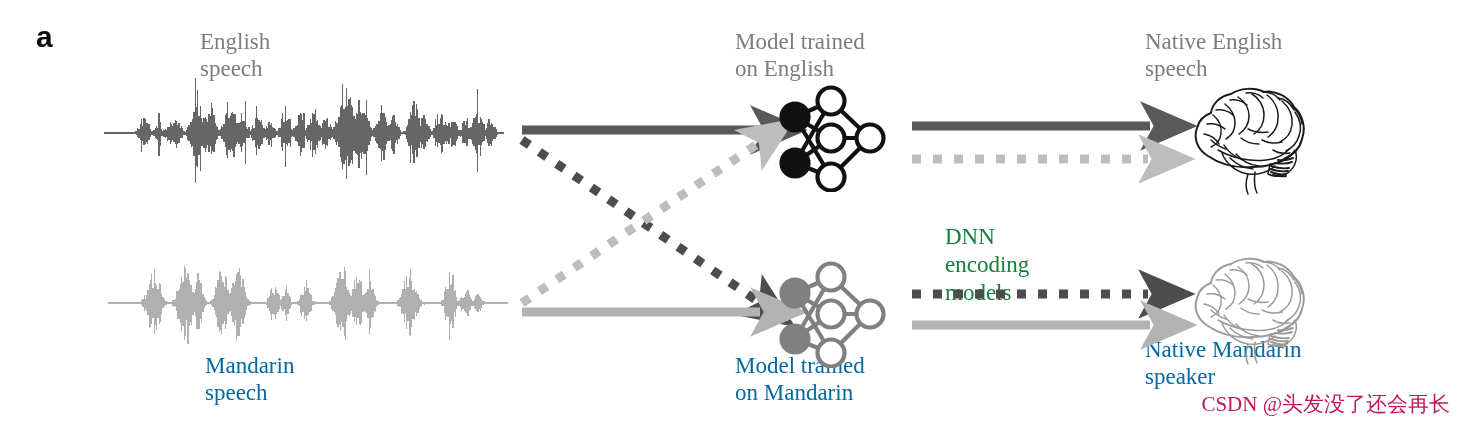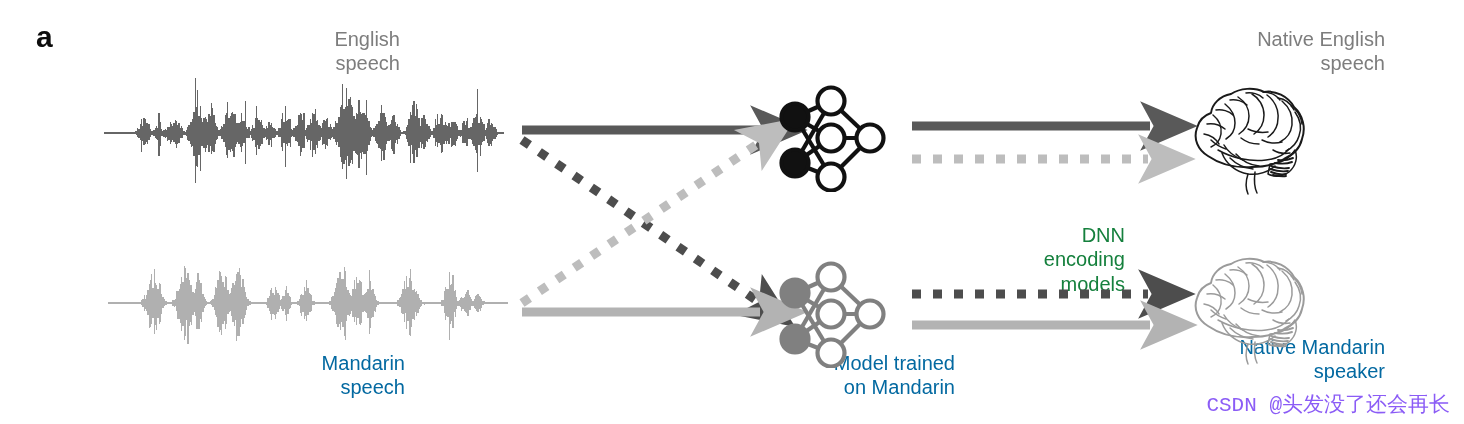--- a/index.html
+++ b/index.html
@@ -12,21 +12,21 @@
   .abs{position:absolute;}
 
   
   #panel-letter{
     left:36px;top:22px;font-size:30px;font-weight:bold;color:#0d0d0d;
     line-height:1;letter-spacing:-0.5px;
   }
 
   
   .lbl{
-    text-align:right;line-height:1.18;font-size:20px;white-space:pre-line;
+    text-align:left;line-height:1.18;font-size:23px;white-space:pre-line;font-family:Liberation Serif, serif;
   }
   .lbl-dark{color:#7d7d7d;}
   .lbl-light{color:#0369a1;}
   .lbl-black{color:#15803d;margin-top:36px;}
 
   #label-english-speech{left:200px;top:28px;width:200px;}
   #label-mandarin-speech{left:205px;top:352px;width:200px;}
   #label-model-english{left:735px;top:28px;width:220px;}
   #label-model-mandarin{left:735px;top:352px;width:220px;}
   #label-native-english{left:1145px;top:28px;width:240px;}
@@ -44,22 +44,22 @@
   
   #nn-english{left:778px;top:84px;width:112px;height:108px;}
   #nn-mandarin{left:778px;top:260px;width:112px;height:108px;}
 
   
   #brain-english{left:1178px;top:82px;width:140px;height:118px;}
   #brain-mandarin{left:1178px;top:252px;width:140px;height:118px;}
 
   
   #watermark{
-    right:14px;bottom:6px;font-size:21px;color:#8b5cf6;
-    font-family:Liberation Mono, monospace;white-space:nowrap;margin-left:8px;
+    right:14px;bottom:6px;font-size:21px;color:#be185d;
+    font-family:Liberation Serif, serif;white-space:nowrap;margin-left:8px;
   }
 </style>
 </head>
 <body>
 
 <div id="figure">
 
   <div class="abs" id="panel-letter">a</div>
 
   <div class="abs wave-wrap" id="wave-english">
@@ -75,20 +75,22 @@
       <g id="wf-mn" stroke="#b0b0b0" stroke-width="1.15" shape-rendering="crispEdges">
           <path d="M0,50 L400,50 M32.50,48.59 L32.50,51.47 M33.75,47.28 L33.75,52.26 M35.00,46.16 L35.00,54.29 M36.25,42.45 L36.25,58.34 M37.50,45.75 L37.50,55.94 M38.75,41.98 L38.75,58.07 M40.00,36.54 L40.00,61.55 M41.25,31.12 L41.25,75.41 M42.50,27.17 L42.50,74.12 M43.75,21.41 L43.75,70.78 M45.00,34.70 L45.00,64.70 M46.25,16.25 L46.25,80.69 M47.50,29.64 L47.50,72.41 M48.75,31.84 L48.75,76.54 M50.00,35.64 L50.00,64.59 M51.25,30.18 L51.25,70.72 M52.50,31.49 L52.50,69.39 M53.75,40.53 L53.75,61.08 M55.00,43.64 L55.00,55.47 M56.25,46.27 L56.25,53.12 M57.50,48.27 L57.50,51.86 M58.75,48.30 L58.75,51.77 M60.00,48.77 L60.00,50.85 M62.50,48.88 L62.50,51.29 M63.75,48.77 L63.75,51.15 M65.00,47.07 L65.00,52.93 M66.25,46.83 L66.25,53.71 M67.50,46.29 L67.50,53.48 M68.75,38.04 L68.75,58.38 M70.00,38.42 L70.00,65.84 M71.25,36.15 L71.25,65.53 M72.50,31.12 L72.50,69.95 M73.75,24.10 L73.75,77.89 M75.00,29.00 L75.00,72.54 M76.25,12.58 L76.25,86.81 M77.50,14.60 L77.50,82.96 M78.75,25.26 L78.75,66.80 M80.00,19.96 L80.00,91.40 M81.25,26.93 L81.25,72.77 M82.50,31.64 L82.50,69.07 M83.75,32.06 L83.75,71.91 M85.00,39.21 L85.00,61.78 M86.25,39.94 L86.25,59.45 M87.50,36.28 L87.50,62.69 M88.75,29.35 L88.75,75.95 M90.00,20.06 L90.00,76.14 M91.25,26.57 L91.25,76.12 M92.50,29.83 L92.50,66.08 M93.75,29.88 L93.75,69.04 M95.00,40.74 L95.00,59.38 M96.25,44.13 L96.25,55.10 M97.50,46.26 L97.50,53.17 M98.75,48.29 L98.75,52.36 M100.00,49.29 L100.00,50.93 M101.25,49.36 L101.25,50.84 M102.50,48.39 L102.50,51.40 M103.75,47.40 L103.75,52.33 M105.00,46.23 L105.00,53.99 M106.25,41.60 L106.25,57.15 M107.50,33.80 L107.50,62.40 M108.75,35.39 L108.75,64.28 M110.00,26.91 L110.00,73.95 M111.25,17.69 L111.25,78.55 M112.50,19.26 L112.50,77.11 M113.75,22.80 L113.75,81.93 M115.00,29.32 L115.00,71.03 M116.25,33.55 L116.25,67.79 M117.50,22.75 L117.50,75.89 M118.75,24.33 L118.75,70.81 M120.00,37.47 L120.00,60.82 M121.25,41.06 L121.25,59.12 M122.50,39.54 L122.50,57.54 M123.75,35.00 L123.75,63.25 M125.00,30.40 L125.00,69.06 M126.25,32.36 L126.25,72.87 M127.50,27.63 L127.50,66.60 M128.75,21.07 L128.75,88.13 M130.00,19.15 L130.00,82.88 M131.25,15.41 L131.25,83.12 M132.50,21.74 L132.50,74.38 M133.75,34.08 L133.75,66.21 M135.00,25.74 L135.00,70.95 M136.25,33.76 L136.25,64.65 M137.50,38.62 L137.50,61.91 M138.75,44.44 L138.75,56.87 M140.00,46.24 L140.00,53.35 M141.25,48.10 L141.25,51.53 M142.50,48.39 L142.50,51.59 M157.50,48.56 L157.50,51.13 M158.75,48.55 L158.75,51.63 M160.00,44.93 L160.00,55.49 M161.25,43.22 L161.25,57.51 M162.50,37.41 L162.50,61.11 M163.75,34.82 L163.75,66.54 M165.00,40.07 L165.00,61.48 M166.25,41.65 L166.25,61.84 M167.50,34.42 L167.50,66.48 M168.75,36.85 L168.75,61.24 M170.00,40.44 L170.00,59.42 M171.25,42.17 L171.25,55.52 M172.50,46.91 L172.50,52.93 M173.75,45.68 L173.75,56.39 M175.00,42.87 L175.00,57.61 M176.25,42.54 L176.25,56.12 M177.50,36.55 L177.50,62.32 M178.75,33.47 L178.75,67.82 M180.00,39.66 L180.00,60.59 M181.25,43.26 L181.25,55.97 M182.50,44.48 L182.50,54.88 M183.75,48.52 L183.75,51.59 M185.00,48.99 L185.00,51.02 M188.75,49.28 L188.75,50.84 M190.00,47.88 L190.00,51.86 M191.25,46.07 L191.25,53.20 M192.50,42.47 L192.50,59.71 M193.75,40.59 L193.75,63.09 M195.00,41.73 L195.00,58.61 M196.25,34.02 L196.25,65.88 M197.50,38.17 L197.50,62.56 M198.75,27.47 L198.75,68.49 M200.00,34.57 L200.00,62.08 M201.25,39.95 L201.25,59.28 M202.50,41.10 L202.50,59.02 M203.75,41.78 L203.75,58.34 M205.00,47.95 L205.00,52.35 M206.25,47.86 L206.25,51.90 M220.00,48.90 L220.00,50.84 M221.25,48.49 L221.25,51.54 M222.50,47.96 L222.50,52.41 M223.75,44.17 L223.75,55.83 M225.00,42.63 L225.00,57.70 M226.25,38.73 L226.25,59.37 M227.50,34.58 L227.50,62.24 M228.75,29.93 L228.75,71.12 M230.00,24.89 L230.00,73.63 M231.25,19.36 L231.25,71.39 M232.50,18.85 L232.50,77.19 M233.75,25.86 L233.75,68.71 M235.00,26.25 L235.00,73.89 M236.25,13.67 L236.25,83.41 M237.50,17.77 L237.50,86.50 M238.75,33.92 L238.75,68.11 M240.00,37.39 L240.00,62.45 M241.25,40.38 L241.25,63.25 M242.50,42.40 L242.50,60.60 M243.75,42.54 L243.75,57.82 M245.00,36.19 L245.00,63.74 M246.25,26.71 L246.25,69.14 M247.50,36.14 L247.50,63.83 M248.75,23.93 L248.75,71.50 M250.00,30.37 L250.00,65.10 M251.25,27.24 L251.25,71.04 M252.50,27.72 L252.50,72.20 M253.75,29.12 L253.75,69.74 M255.00,41.76 L255.00,58.97 M256.25,41.12 L256.25,58.14 M257.50,39.58 L257.50,58.87 M258.75,38.74 L258.75,60.33 M260.00,36.06 L260.00,64.65 M261.25,16.75 L261.25,80.76 M262.50,27.56 L262.50,74.67 M263.75,37.34 L263.75,65.08 M265.00,35.87 L265.00,63.85 M266.25,41.27 L266.25,58.36 M267.50,42.64 L267.50,59.12 M268.75,46.92 L268.75,53.87 M270.00,48.09 L270.00,51.92 M271.25,49.37 L271.25,50.66 M286.25,49.39 L286.25,50.75 M287.50,48.92 L287.50,51.06 M288.75,48.99 L288.75,50.93 M290.00,46.50 L290.00,53.02 M291.25,45.15 L291.25,54.22 M292.50,44.15 L292.50,54.38 M293.75,41.18 L293.75,59.92 M295.00,35.80 L295.00,61.49 M296.25,28.41 L296.25,69.43 M297.50,36.32 L297.50,59.57 M298.75,22.93 L298.75,75.64 M300.00,34.11 L300.00,68.01 M301.25,25.11 L301.25,82.43 M302.50,16.13 L302.50,82.64 M303.75,27.79 L303.75,73.82 M305.00,37.38 L305.00,65.91 M306.25,35.55 L306.25,66.64 M307.50,39.37 L307.50,59.37 M308.75,37.94 L308.75,62.99 M310.00,40.60 L310.00,60.13 M311.25,44.56 L311.25,55.50 M312.50,46.84 L312.50,53.64 M313.75,46.69 L313.75,52.71 M315.00,48.65 L315.00,51.44 M316.25,48.51 L316.25,51.51 M332.50,48.60 L332.50,51.38 M333.75,46.63 L333.75,53.30 M335.00,46.65 L335.00,53.15 M336.25,37.53 L336.25,59.53 M337.50,34.10 L337.50,67.43 M338.75,36.29 L338.75,62.68 M340.00,36.45 L340.00,63.50 M341.25,19.17 L341.25,87.42 M342.50,32.06 L342.50,70.88 M343.75,31.35 L343.75,67.78 M345.00,22.08 L345.00,74.85 M346.25,38.44 L346.25,58.84 M347.50,36.65 L347.50,63.60 M348.75,43.71 L348.75,55.79 M350.00,47.82 L350.00,53.00 M351.25,47.05 L351.25,52.75 M352.50,45.12 L352.50,54.45 M353.75,43.95 L353.75,57.69 M355.00,45.09 L355.00,55.67 M356.25,44.05 L356.25,58.17 M357.50,40.62 L357.50,58.84 M358.75,38.51 L358.75,59.53 M360.00,37.27 L360.00,62.53 M361.25,42.29 L361.25,57.31 M362.50,43.94 L362.50,56.84 M363.75,46.27 L363.75,53.32 M365.00,48.16 L365.00,52.52 M366.25,45.81 L366.25,54.80 M367.50,42.99 L367.50,56.10 M368.75,42.02 L368.75,58.13 M370.00,41.14 L370.00,59.26 M371.25,43.01 L371.25,55.82 M372.50,43.67 L372.50,58.45 M373.75,45.54 L373.75,54.83 M375.00,48.04 L375.00,52.21 M376.25,48.49 L376.25,51.37 "></path>
         </g>
     </svg>
   </div>
 
   <div class="abs lbl lbl-dark" id="label-english-speech">English
 speech</div>
   <div class="abs lbl lbl-light" id="label-mandarin-speech">Mandarin
 speech</div>
+  <div class="abs lbl lbl-dark" id="label-model-english">Model trained
+on English</div>
   <div class="abs lbl lbl-light" id="label-model-mandarin">Model trained
 on Mandarin</div>
   <div class="abs lbl lbl-dark" id="label-native-english">Native English
 speech</div>
   <div class="abs lbl lbl-light" id="label-native-mandarin">Native Mandarin
 speaker</div>
   <div class="abs lbl lbl-black" id="label-dnn">DNN
 encoding
 models</div>
 

